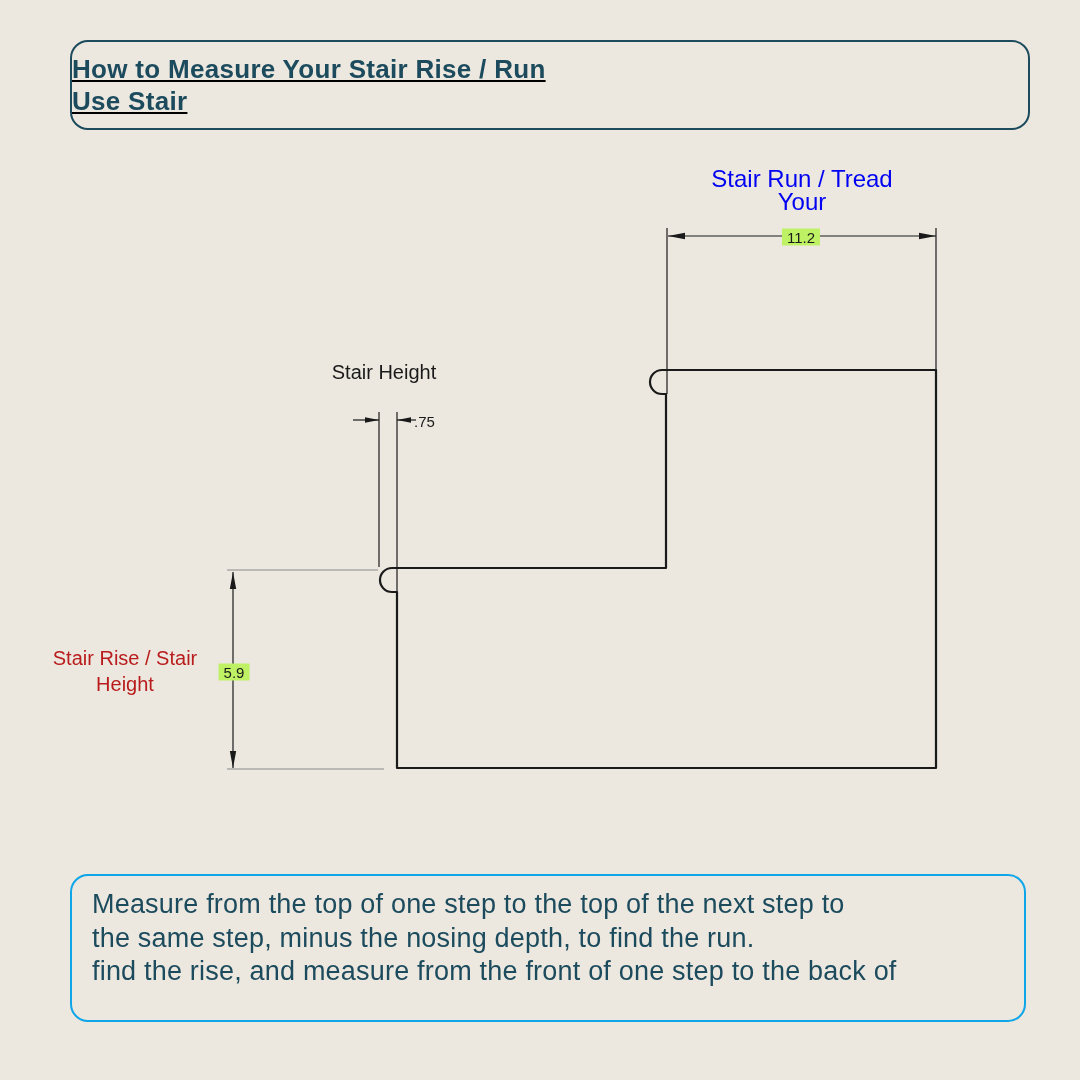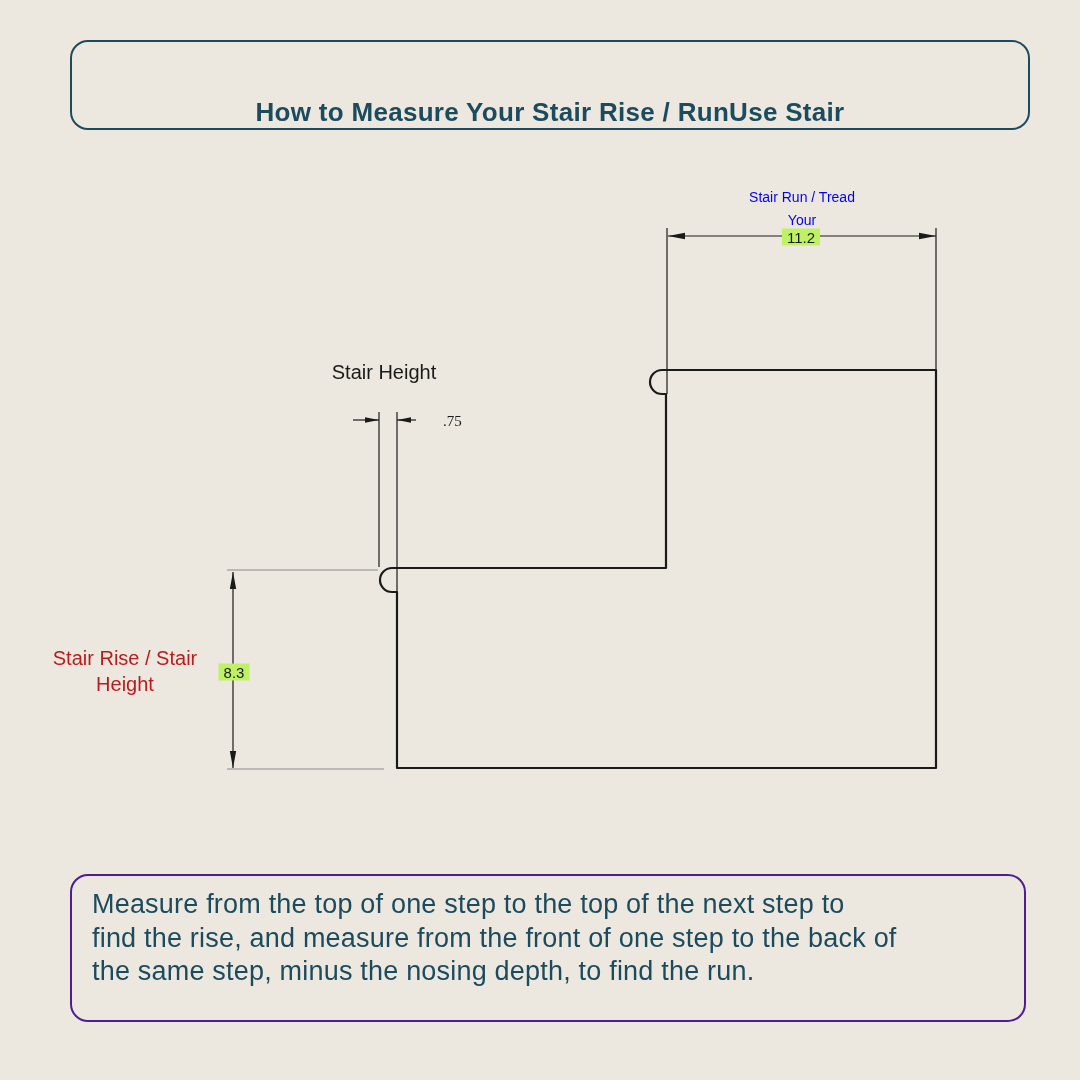--- a/index.html
+++ b/index.html
@@ -9,56 +9,57 @@
     font-family:"Liberation Sans", sans-serif;
     position:relative;
     overflow:hidden;
   }
   .abs{position:absolute;}
   .page{width:1080px;height:1080px;position:relative;}
 
   .title-box{
     left:70px;top:40px;width:956px;height:86px;
     border:2px solid #1d4b5e;border-radius:18px;
-    display:flex;flex-direction:row;align-items:flex-end;justify-content:center;
+    display:flex;flex-direction:column;align-items:flex-start;justify-content:center;
     background:transparent;
+    text-decoration:underline;
   }
   .title-line{
     color:#1d4b5e;font-size:26px;font-weight:700;line-height:32px;
     letter-spacing:.3px;text-align:center;
   }
 
   .diagram-svg{left:0;top:0;width:1080px;height:1080px;}
 
   .lbl{white-space:nowrap;}
   .lbl-center{transform:translate(-50%,-50%);text-align:center;}
 
   .run-label{
     left:802px;top:190px;
-    color:#0202f2;font-size:14px;line-height:23px;font-weight:400;margin-top:19px;
+    color:#0202f2;font-size:24px;line-height:23px;font-weight:400;
   }
   .rise-label{
     left:125px;top:671px;
     color:#b91c1c;font-size:20px;line-height:26px;font-weight:400;
   }
   .nosing-label{
     left:384px;top:372px;
     color:#1a1a1a;font-size:20px;line-height:22px;font-weight:400;
   }
   .dim-text{
     color:#1a1a1a;font-size:15px;line-height:17px;font-weight:400;
     background:#bef264;padding:0 5px;
   }
   .dim-run{left:801px;top:237px;}
   .dim-rise{left:234px;top:672px;}
-  .dim-nosing{left:443px;top:421px;transform:translate(0,-50%);background:transparent;padding:0;font-family:Liberation Serif, serif;}
+  .dim-nosing{left:414px;top:421px;transform:translate(0,-50%);background:transparent;padding:0;}
 
   .footer-box{
     left:70px;top:874px;width:956px;height:148px;
-    border:2px solid #4c1d95;border-radius:18px;
+    border:2px solid #0ea5e9;border-radius:18px;
     box-sizing:border-box;
     padding:12px 20px;
   }
   .footer-line{
     color:#1d4b5e;font-size:27px;line-height:33.5px;font-weight:500;
     letter-spacing:.2px;white-space:nowrap;
   }
 </style>
 </head>
 <body>
@@ -104,21 +105,21 @@
 
   <div class="abs lbl lbl-center nosing-label">Stair Height</div>
 
   <div class="abs lbl dim-text dim-nosing">.75</div>
 
   <div class="abs lbl lbl-center rise-label">
     <div>Stair Rise / Stair</div>
     <div>Height</div>
   </div>
 
-  <div class="abs lbl lbl-center dim-text dim-rise">8.3</div>
+  <div class="abs lbl lbl-center dim-text dim-rise">5.9</div>
 
   <div class="abs footer-box">
     <div class="footer-line">Measure from the top of one step to the top of the next step to</div>
+    <div class="footer-line">the same step, minus the nosing depth, to find the run.</div>
     <div class="footer-line">find the rise, and measure from the front of one step to the back of</div>
-    <div class="footer-line">the same step, minus the nosing depth, to find the run.</div>
   </div>
 
 </div>
 
 </body></html>

